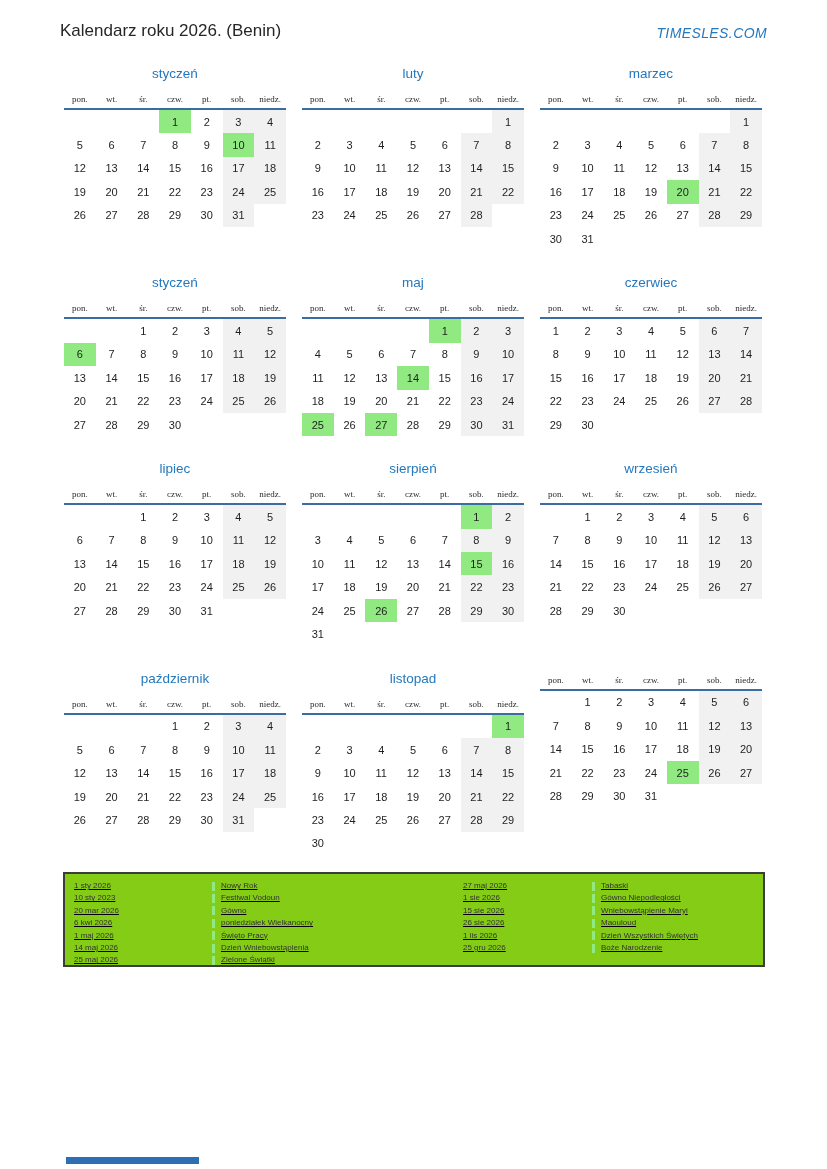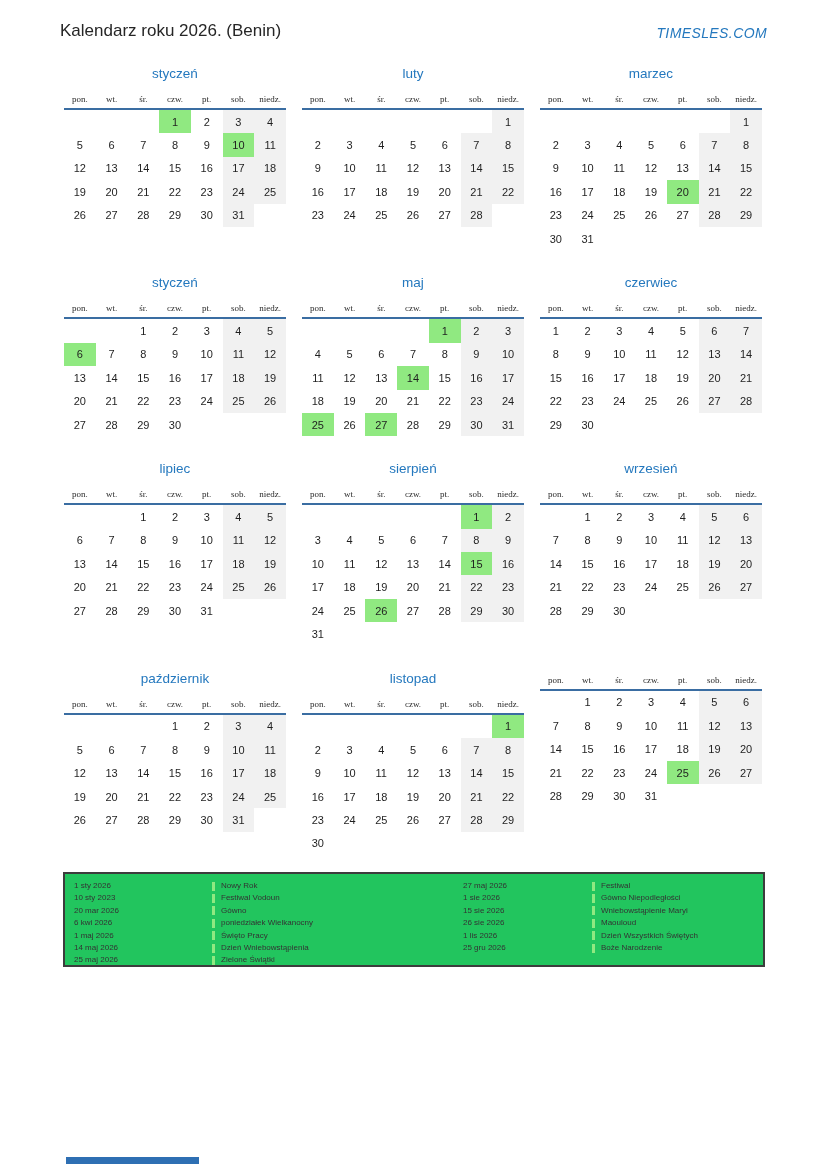--- a/index.html
+++ b/index.html
@@ -28,22 +28,22 @@
   .wd { font-size:9px; line-height:12px; padding:4px 0 3px; text-align:center; color:#2b2b2b; }
   .day {
     height:23.4px; display:flex; align-items:center; justify-content:center;
     font-size:11px; color:#1f1f1f;
   }
   .day.weekend { background:var(--weekend); }
   .day.holiday { background:var(--green); }
 
   .legend {
     position:absolute; left:63px; top:872px; width:702px; height:95px;
-    border:2px solid #3c3c3c; background:#22c55e;
-    display:flex; padding:6px 0 0 9px;
+    border:2px solid #3c3c3c; background:#84cc16;
+    display:flex; padding:6px 0 0 9px;text-decoration:underline;
   }
   .lg-group { display:grid; align-content:start; grid-auto-rows:12.4px; }
   .lg-group.g1 { grid-template-columns:138px 211px; }
   .lg-group.g2 { grid-template-columns:129px 1fr; flex:1;margin-left:40px; }
   .lg-date { font-size:8px; line-height:12.4px; color:#333; }
   .lg-name { font-size:8px; line-height:12.4px; color:#333; display:flex; align-items:center; }
   .lg-bar { display:inline-block; width:3px; height:9px; background:var(--green); margin-right:6px; flex:0 0 3px; }
 
   .footer-bar { position:absolute; left:66px; top:1157px; width:133px; height:7px; background:#2e6fb3; }
 </style>
@@ -804,21 +804,21 @@
         <div class="lg-date">25 maj 2026</div>
         <div class="lg-name">
           <span class="lg-bar"></span>
           <span>Zielone Świątki</span>
         </div>
       </div>
     <div class="lg-group g2">
         <div class="lg-date">27 maj 2026</div>
         <div class="lg-name">
           <span class="lg-bar"></span>
-          <span>Festiwal</span>
+          <span>Tabaski</span>
         </div>
         <div class="lg-date">1 sie 2026</div>
         <div class="lg-name">
           <span class="lg-bar"></span>
           <span>Gówno Niepodległości</span>
         </div>
         <div class="lg-date">15 sie 2026</div>
         <div class="lg-name">
           <span class="lg-bar"></span>
           <span>Wniebowstąpienie Maryi</span>

